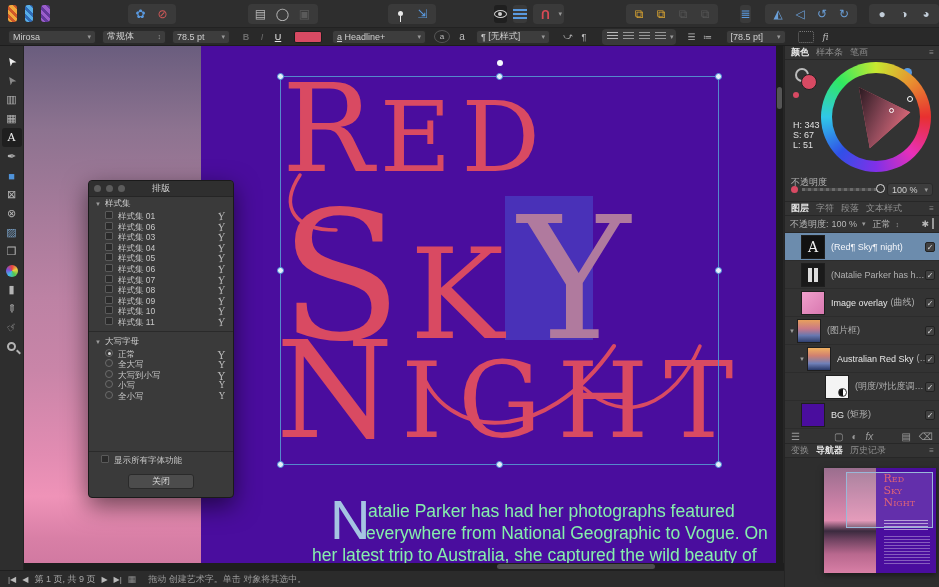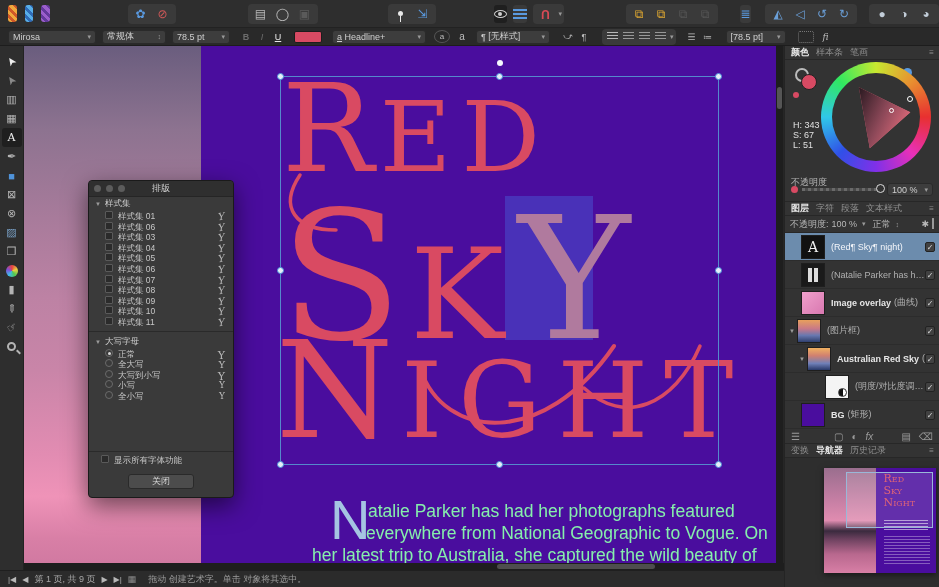--- a/index.html
+++ b/index.html
@@ -71,21 +71,21 @@
   .ptab.on{color:#e8e8e8;font-weight:bold}
   .pmenu{margin-left:auto;margin-right:5px;color:#8f8f8f;font-size:8px}
   .ring{position:absolute;border-radius:50%;background:conic-gradient(from 90deg,#e83030,#e830b8,#8030e8,#3050e8,#30c8e8,#30e860,#c8e830,#e89030,#e83030)}
   .ring::after{content:"";position:absolute;border-radius:50%;background:#333;inset:11px}
   .tri{position:absolute;clip-path:polygon(28% 12%,94% 44%,42% 90%);background:linear-gradient(115deg,#1a1218 18%,#8c4858 55%,#d96878 80%),#d96878}
   .mark{position:absolute;width:6px;height:6px;border:1.2px solid #fff;border-radius:50%}
   .lrow{display:flex;align-items:center;height:28px;border-bottom:1px solid #2c2c2c;padding-right:4px}
   .lrow .thumb{width:24px;height:24px;border:1px solid #1e1e1e;margin-right:6px;flex:none}
   .lrow.sel{background:#6c8cad}
   .lrow.sel .lname,.lrow.sel .ltype{color:#f4f6fa}
-  .lname{color:#e6e6e6;font-weight:bold;margin-right:3px;white-space:nowrap}
+  .lname{color:#e6e6e6;font-weight:normal;margin-right:3px;white-space:nowrap}
   .ltype{color:#b0b0b0;white-space:nowrap;overflow:hidden;text-overflow:ellipsis}
   .chk{margin-left:auto;width:10px;height:10px;background:#414141;border:1px solid #222;border-radius:2px;color:#ddd;font-size:8px;line-height:9px;text-align:center;flex:none}
   .lbar{display:flex;align-items:center;height:15px;border-bottom:1px solid #272727;color:#9a9a9a;font-size:10px;padding:0 6px;gap:8px}
   .locksh{width:7px;height:4px;border:1.2px solid #9a9a9a;border-bottom:none;border-radius:3px 3px 0 0;margin:0 auto}
   .lockbd{width:9px;height:6px;background:#9a9a9a;border-radius:1px}
   
   .navthumb-photo{background:linear-gradient(180deg,#9a6e8e 0%,#c27da2 28%,#e08cb0 50%,#3a2a3e 60%,#6e4260 68%,#b8688e 82%,#d87fa6 100%)}
   .tinylines{background:repeating-linear-gradient(180deg,rgba(255,255,255,.55) 0 1px,transparent 1px 3px)}
   
   #status{left:0;top:570px;width:784px;height:17px;background:#2b2b2b;border-top:1px solid #1f1f1f;display:flex;align-items:center;font-size:9px;color:#a8a8a8;gap:6px;padding-left:8px}

